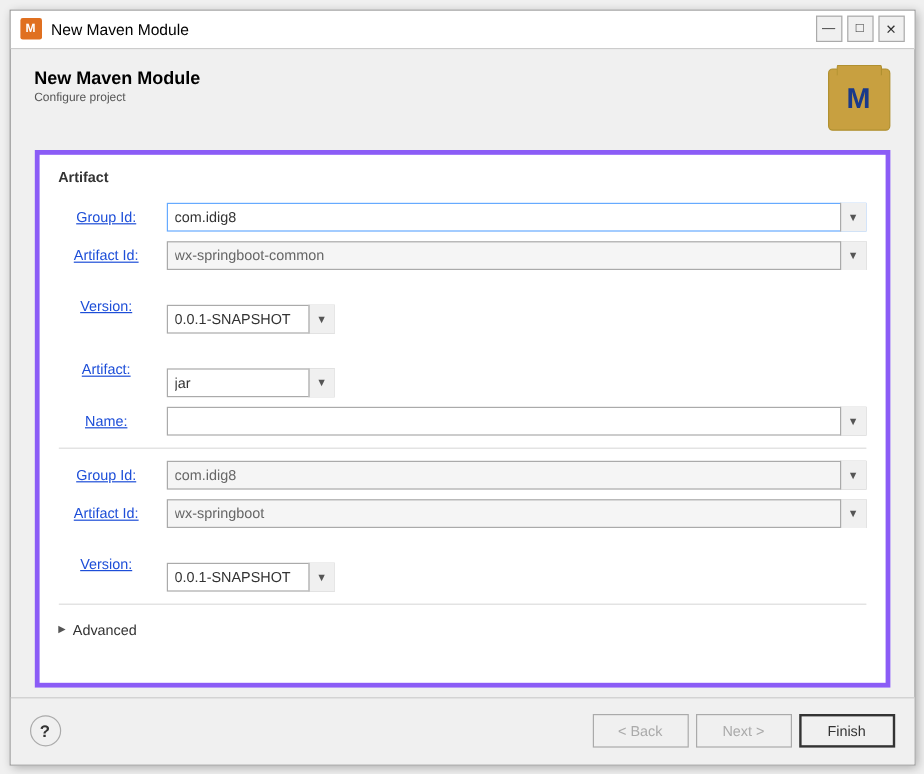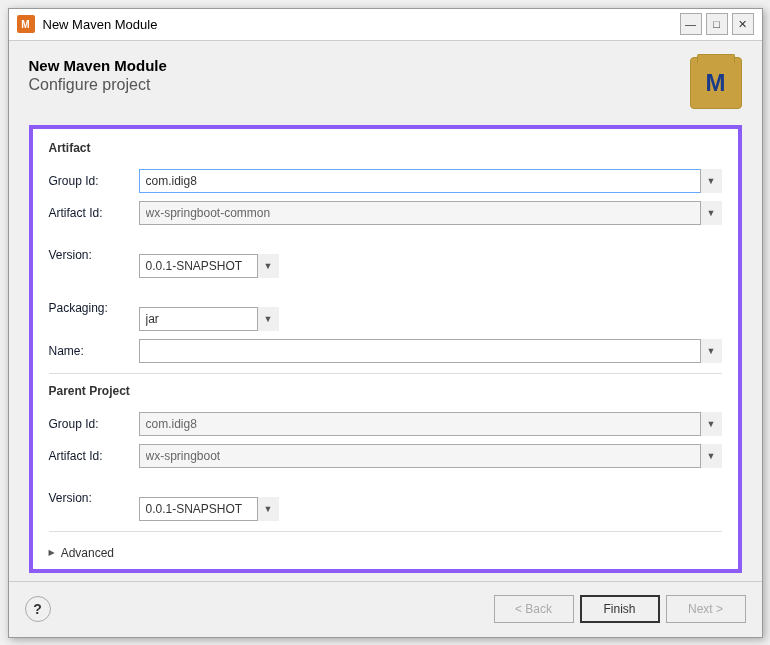--- a/index.html
+++ b/index.html
@@ -80,21 +80,21 @@
       margin-bottom: 16px;
     }
     .page-header-text {}
     .page-title {
       font-size: 15px;
       font-weight: bold;
       color: #000;
       margin-bottom: 2px;
     }
     .page-subtitle {
-      font-size: 16px;
+      font-size: 10px;
       color: #555;
     }
     .maven-icon {
       width: 52px;
       height: 52px;
       background: #c8a040;
       border-radius: 4px;
       display: flex;
       align-items: center;
       justify-content: center;
@@ -132,24 +132,25 @@
       padding-bottom: 4px;
     }
     .form-row {
       display: flex;
       align-items: center;
       margin-bottom: 8px;
     }
     .form-label {
       width: 90px;
       font-size: 12px;
-      color: #0f172a;
+      color: #1d4ed8;
       flex-shrink: 0;
-      text-align: left;
+      text-align: center;
       padding-right: 10px;
+      text-decoration: underline;
     }
     .form-control {
       flex: 1;
       height: 24px;
       border: 1px solid #aaa;
       padding: 2px 6px;
       font-size: 12px;
       font-family: inherit;
       background: #fff;
       color: #333;
@@ -409,41 +410,40 @@
         <label class="form-label">Version:</label>
         <div class="small-dropdown-wrapper">
           <select>
             <option>0.0.1-SNAPSHOT</option>
           </select>
           <div class="small-dropdown-arrow">▼</div>
         </div>
       </div>
 
       <div class="form-row">
-        <label class="form-label">Packaging:</label>
+        <label class="form-label">Artifact:</label>
         <div class="small-dropdown-wrapper">
           <select>
             <option>jar</option>
           </select>
           <div class="small-dropdown-arrow">▼</div>
         </div>
       </div>
 
       <div class="form-row">
         <label class="form-label">Name:</label>
         <div class="dropdown-wrapper">
           <input type="text" class="form-control" value="" style="">
           <div class="dropdown-arrow">▼</div>
         </div>
       </div>
 
 
       <div class="divider"></div>
 
-      <div class="section-title">Parent Project</div>
 
       <div class="form-row">
         <label class="form-label">Group Id:</label>
         <div class="dropdown-wrapper">
           <input type="text" class="form-control disabled-field" value="com.idig8" readonly="" style="">
           <div class="dropdown-arrow">▼</div>
         </div>
       </div>
 
       <div class="form-row">
@@ -472,17 +472,17 @@
       </div>
     </div>
   </div>
 
   <div class="footer">
     <div class="footer-left">
       <button class="help-btn">?</button>
     </div>
     <div class="footer-buttons">
       <button class="btn btn-disabled">&lt; Back</button>
+      <button class="btn btn-disabled">Next &gt;</button>
       <button class="btn btn-primary">Finish</button>
-      <button class="btn btn-disabled">Next &gt;</button>
     </div>
   </div>
 </div>
 
 </body></html>

